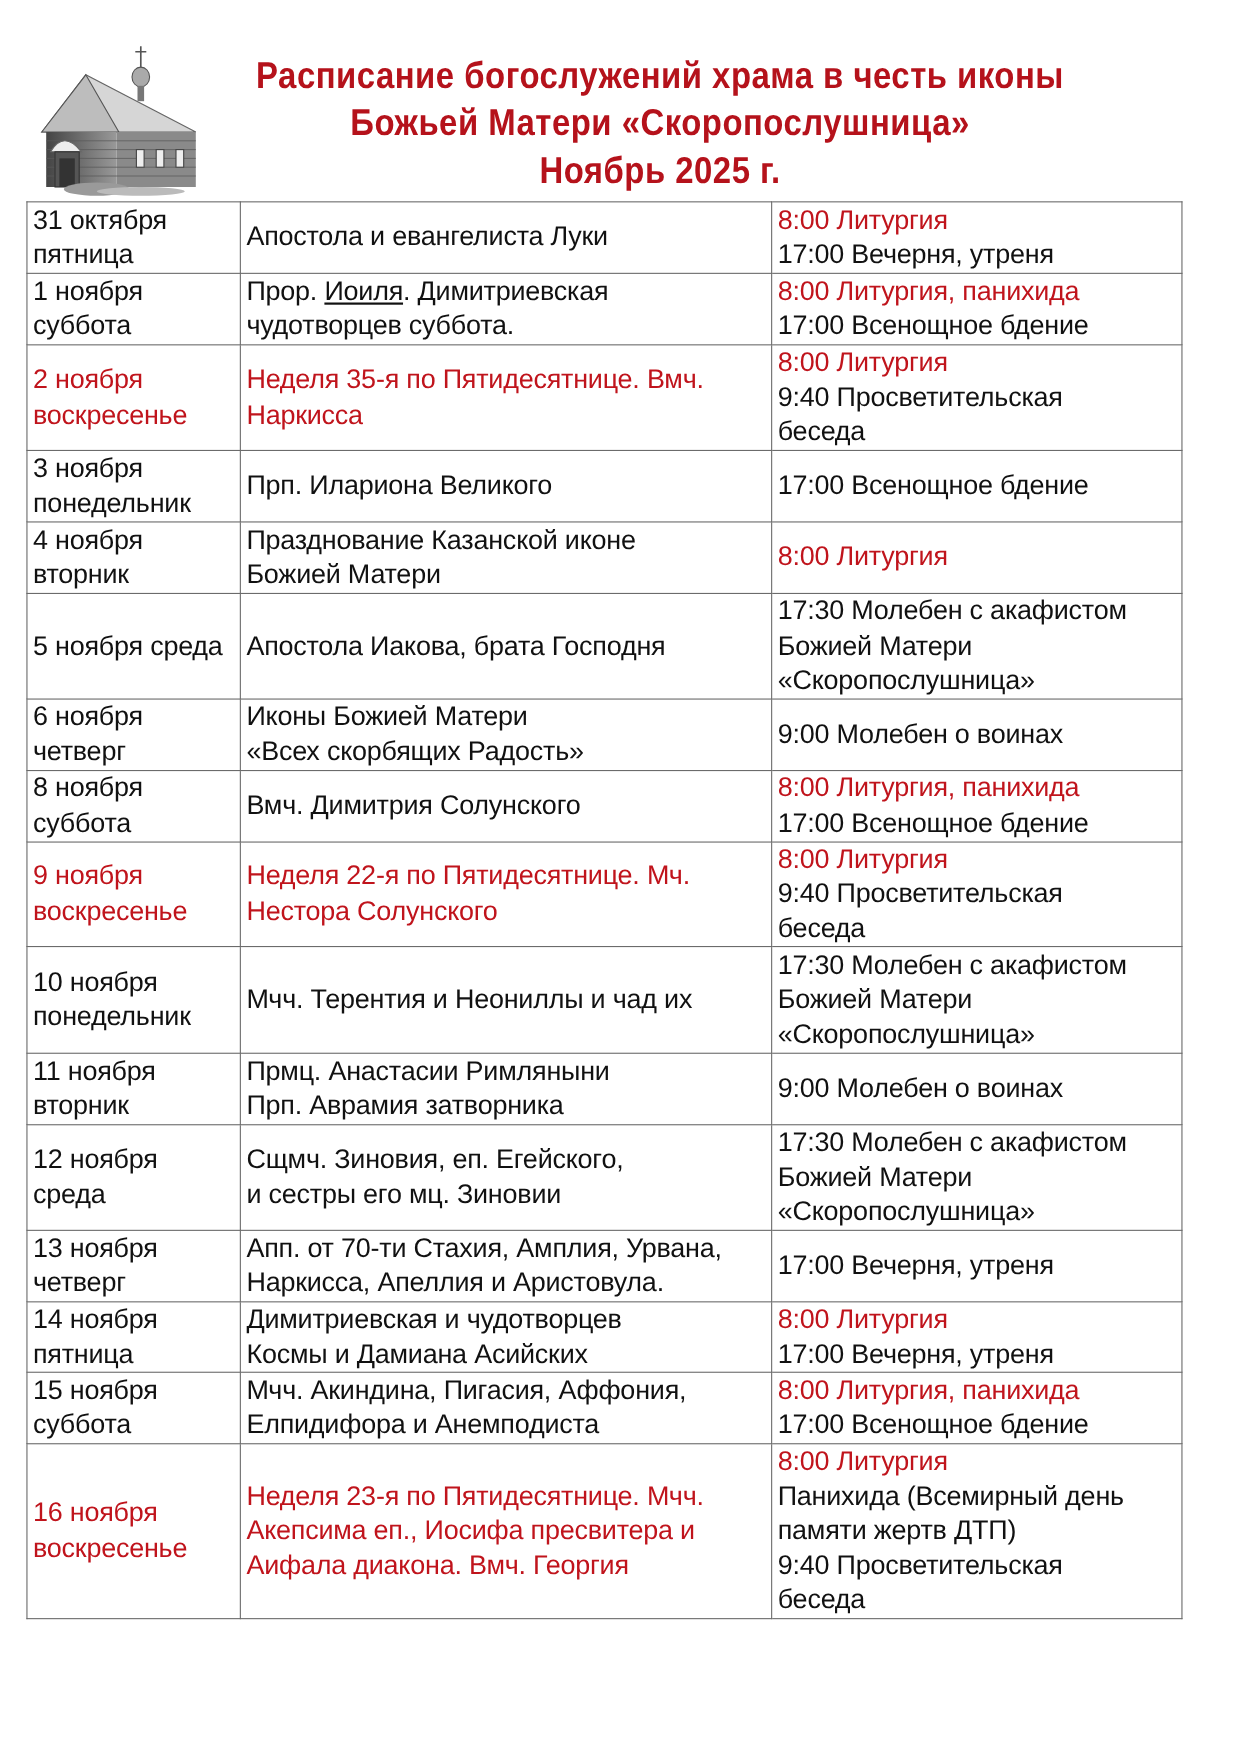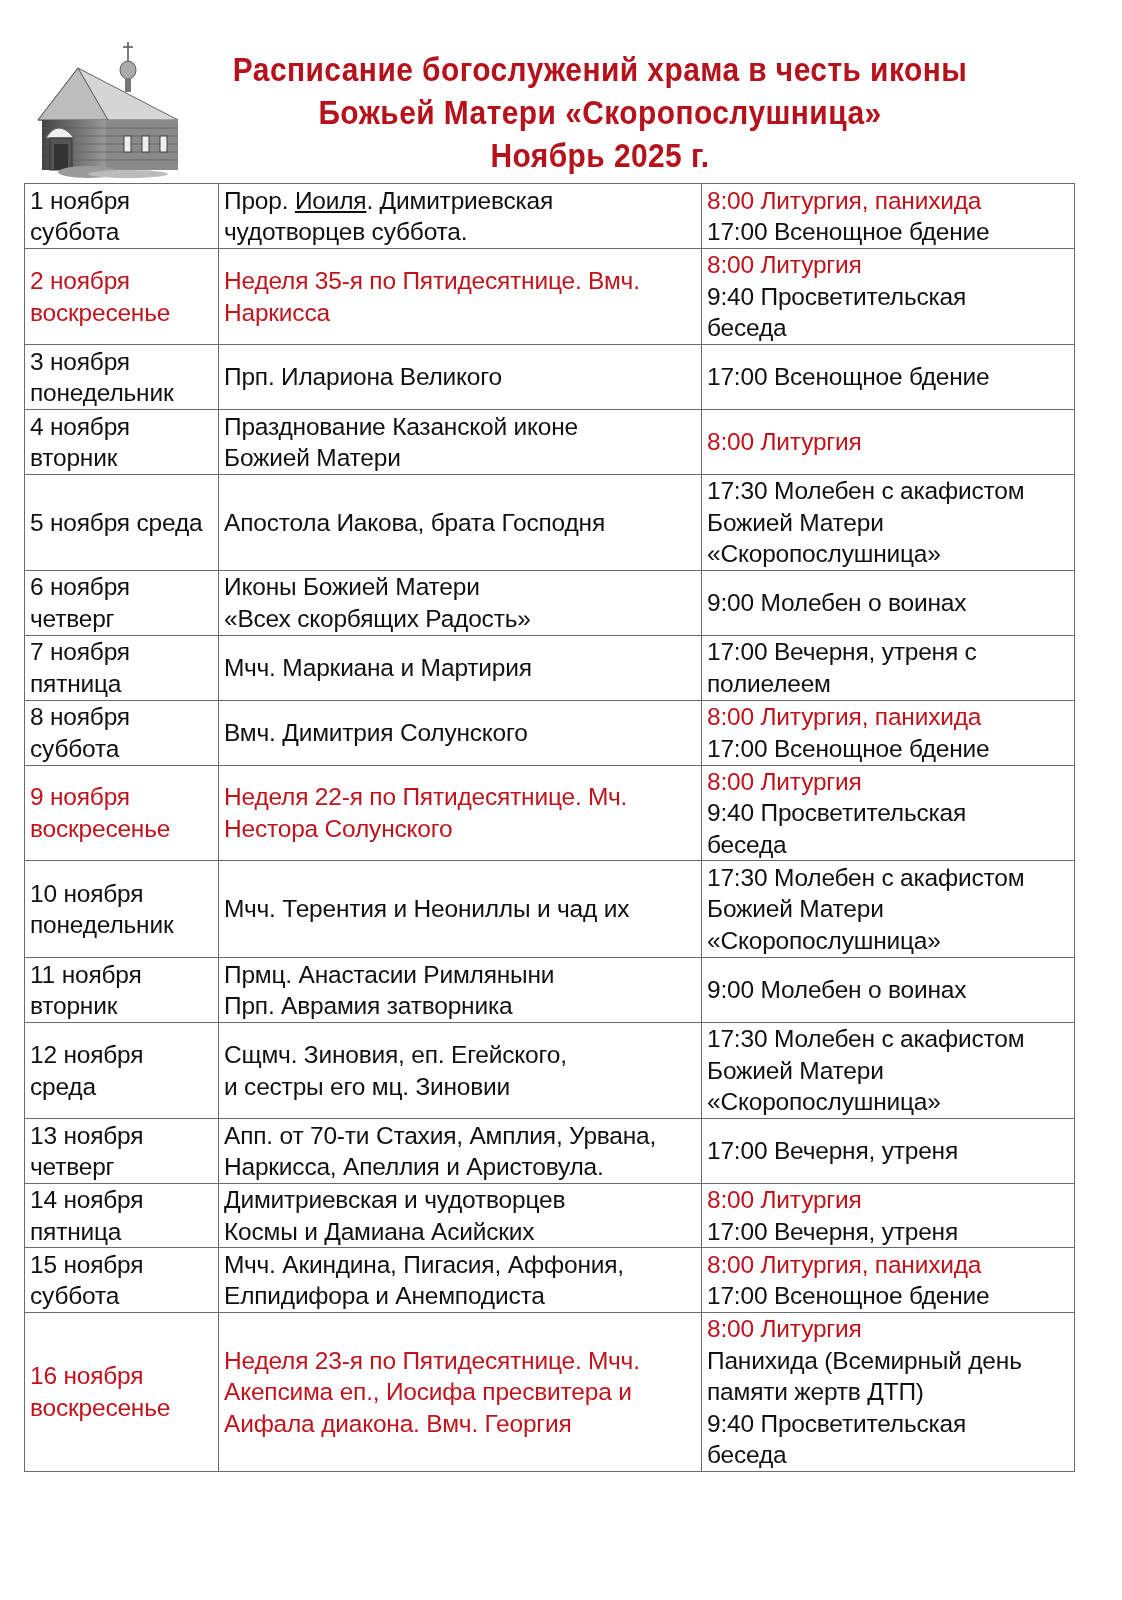--- a/index.html
+++ b/index.html
@@ -66,20 +66,33 @@
   </div>
 </div>
 
 <table class="schedule">
   <colgroup>
       <col class="c1">
       <col class="c2">
       <col class="c3">
     </colgroup>
   <tbody id="schedule-body">
+      <tr style="height: 65px;">
+        <td>
+          <span class="line">31 октября</span>
+          <span class="line">пятница</span>
+        </td>
+        <td>
+          <span class="line">Апостола и евангелиста Луки</span>
+        </td>
+        <td>
+          <span class="line red">8:00 Литургия</span>
+          <span class="line">17:00 Вечерня, утреня</span>
+        </td>
+      </tr>
       <tr style="height: 65px; padding-left: 36px;">
         <td>
           <span class="line">1 ноября</span>
           <span class="line">суббота</span>
         </td>
         <td>
           <span class="line">Прор. <span class="u">Иоиля</span>. Димитриевская</span>
           <span class="line">чудотворцев суббота.</span>
         </td>
         <td>
@@ -144,33 +157,20 @@
         <td>
           <span class="line">6 ноября</span>
           <span class="line">четверг</span>
         </td>
         <td>
           <span class="line">Иконы Божией Матери</span>
           <span class="line">«Всех скорбящих Радость»</span>
         </td>
         <td>
           <span class="line">9:00 Молебен о воинах</span>
-        </td>
-      </tr>
-      <tr style="height: 65px;">
-        <td>
-          <span class="line">7 ноября</span>
-          <span class="line">пятница</span>
-        </td>
-        <td>
-          <span class="line">Мчч. Маркиана и Мартирия</span>
-        </td>
-        <td>
-          <span class="line">17:00 Вечерня, утреня с</span>
-          <span class="line">полиелеем</span>
         </td>
       </tr>
       <tr style="height: 65px;">
         <td>
           <span class="line">8 ноября</span>
           <span class="line">суббота</span>
         </td>
         <td>
           <span class="line">Вмч. Димитрия Солунского</span>
         </td>

